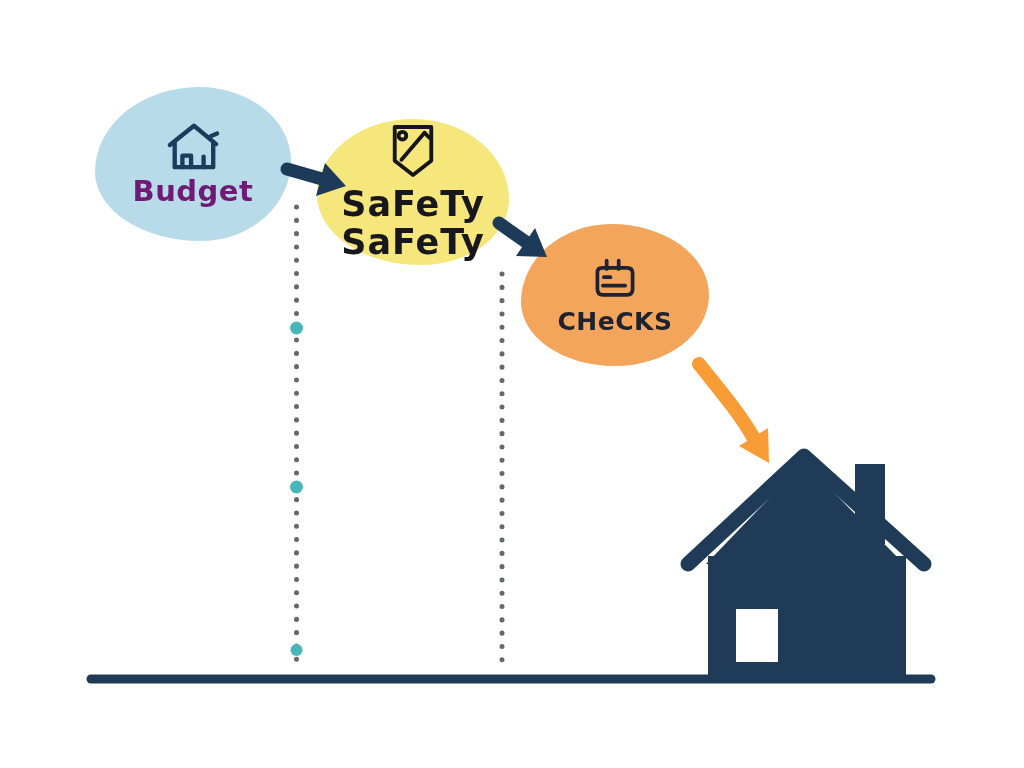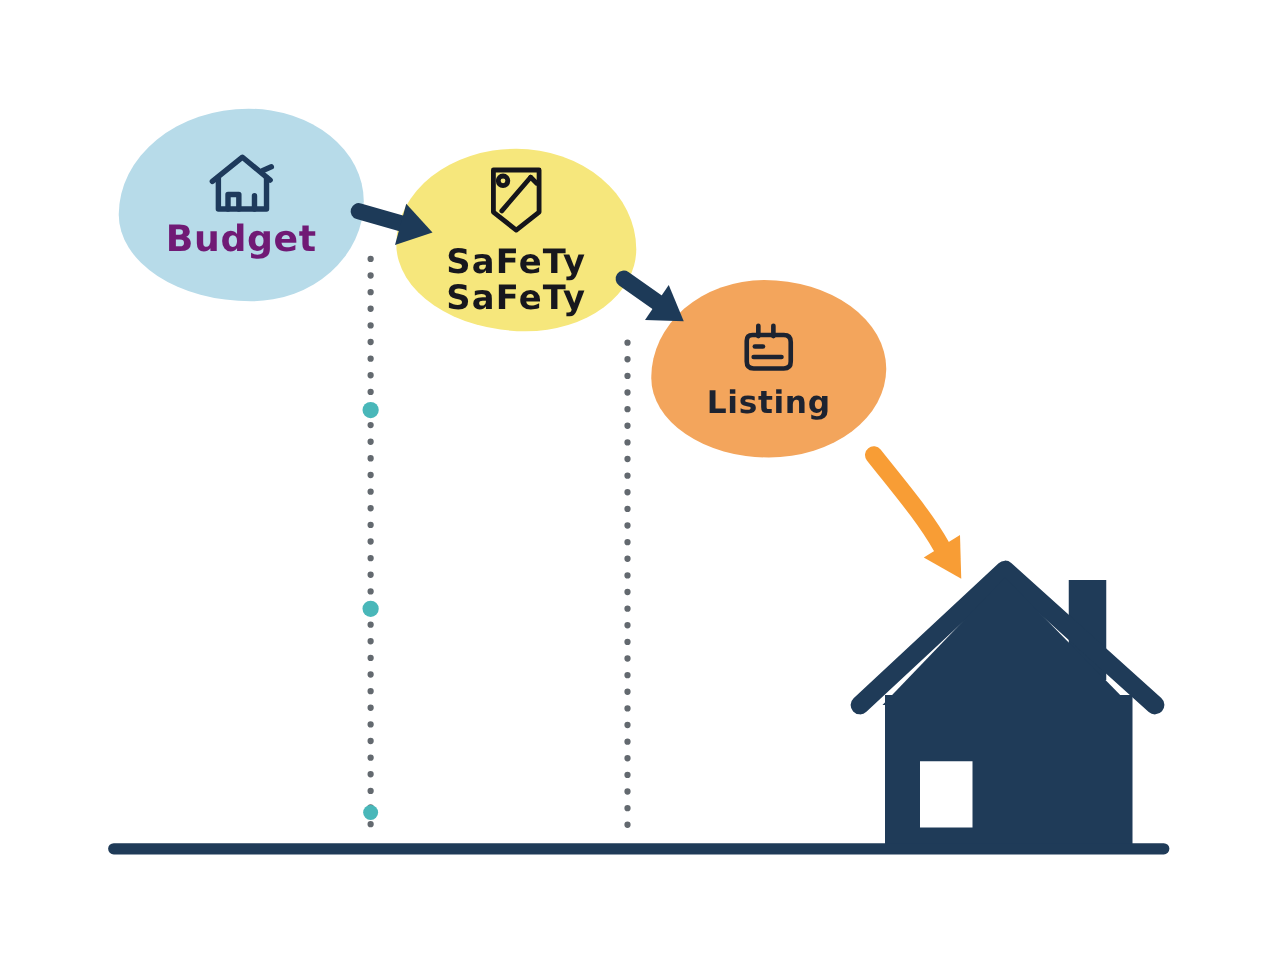--- a/index.html
+++ b/index.html
@@ -46,21 +46,21 @@
     border-radius: 53% 47% 46% 54% / 55% 48% 52% 45%;
   }
   .blob-budget .label { color: #701a75; font-size: 29px; }
 
   .blob-safety {
     left: 317px; top: 119px;
     width: 192px; height: 146px;
     background: #f6e77c;
     border-radius: 50% 50% 46% 54% / 52% 55% 45% 48%;
   }
-  .blob-safety .label { color: #17171d; font-size: 27px; letter-spacing: 1px; }
+  .blob-safety .label { color: #17171d; font-size: 35px; letter-spacing: 1px; }
 
   .blob-listing {
     left: 521px; top: 224px;
     width: 188px; height: 142px;
     background: #f3a55c;
     border-radius: 48% 52% 50% 50% / 55% 50% 50% 45%;
   }
   .blob-listing .label { color: #1d2330; font-size: 25px; }
 </style>
 </head>
@@ -102,21 +102,21 @@
     <svg class="icon" width="50" height="48" viewBox="0 0 54 50">
       <g fill="none" stroke="#1d2330" stroke-width="4" stroke-linecap="round" stroke-linejoin="round">
         <path d="M13,12 H40 Q46,12 46,18 V35 Q46,41 40,41 H14 Q8,41 8,35 V17 Q8,12 13,12 Z"></path>
         <path d="M18,4 V13"></path>
         <path d="M31,4 V13"></path>
         <path d="M15,22 h7"></path>
         <path d="M14,31 h24"></path>
       </g>
     </svg>
     <div class="label">
-      <span>Listing</span>
+      <span>CHeCKS</span>
     </div>
   </div>
 
   <svg class="overlay" viewBox="0 0 1024 768">
 
     <path d="M296.5,207 V661" stroke="#63696f" stroke-width="5" stroke-dasharray="0.1 13.2" stroke-linecap="round" fill="none"></path>
     <circle cx="296.5" cy="328" r="6.5" fill="#49b7b9"></circle>
     <circle cx="296.5" cy="487" r="6.5" fill="#49b7b9"></circle>
     <circle cx="296.5" cy="650" r="6" fill="#49b7b9"></circle>
 

